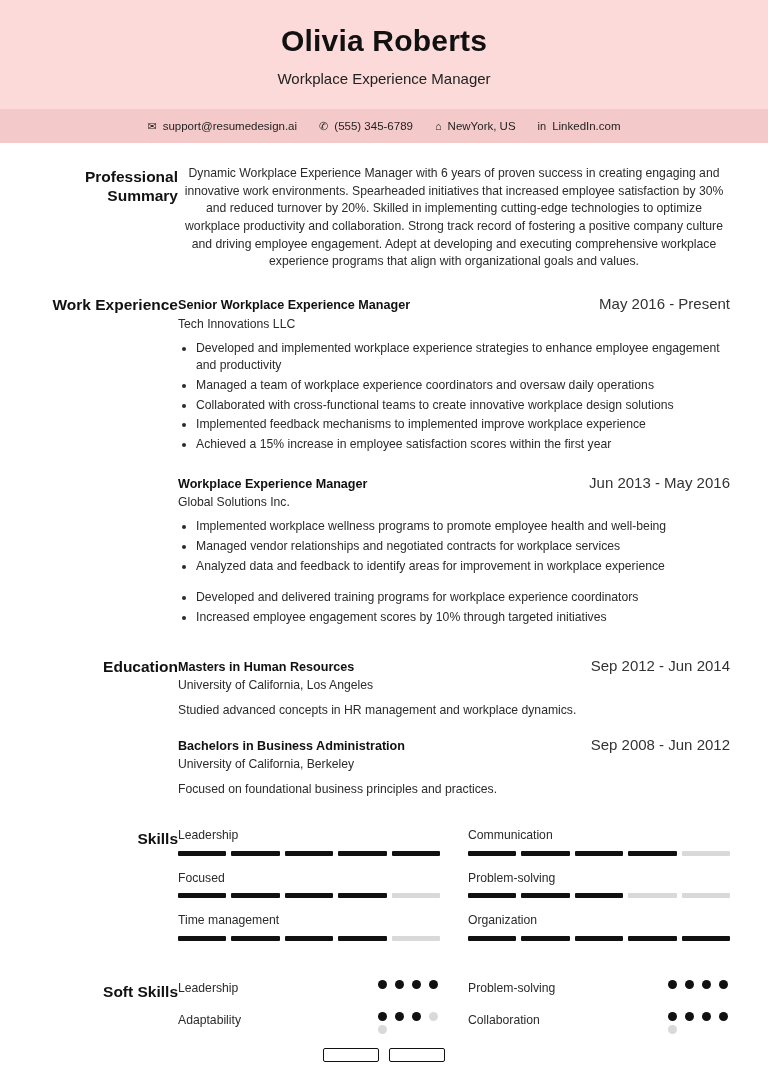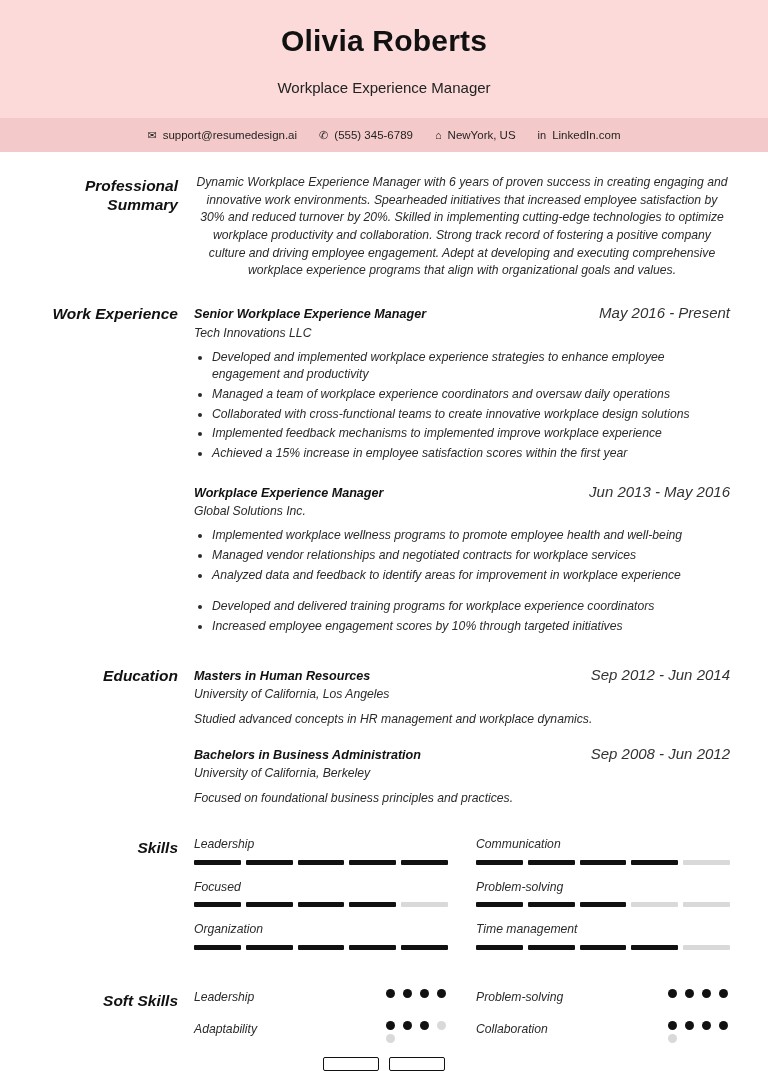--- a/index.html
+++ b/index.html
@@ -17,21 +17,21 @@
   .header {
     background: #fcdada;
     padding: 24px 0 22px;
     text-align: center;
   }
   .name {
     font-size: 30px;
     font-weight: bold;
     letter-spacing: 0.2px;
     color: #111111;
-    margin: 0 0 21px;
+    margin: 0 0 12px;
   }
   .title {
     font-size: 15px;
     color: #222222;
     margin: 0;
   }
   .contact-bar {
     background: #f3c9c9;
     height: 34px;
     display: flex;
@@ -42,23 +42,21 @@
     color: #1f1f1f;
   }
   .contact-item { display: flex; align-items: center; gap: 6px; }
   .contact-item .ic { font-size: 11px; line-height: 1; display: inline-block; }
 
   
   .content { padding: 0 38px; }
   .section {
     display: grid;
     grid-template-columns: 140px 1fr;
-    column-gap: 16px;
     padding-top: 22px;
-    font-style: italic;
   }
   .section-label {
     text-align: right;
     font-size: 15.5px;
     font-weight: bold;
     color: #111111;
     line-height: 1.25;
     padding-top: 2px;
   }
   .section-body { font-size: 12.2px; line-height: 1.45; color: #2b2b2b; }
@@ -291,37 +289,37 @@
           <div class="skill-bar">
               <span class="skill-seg on"></span>
               <span class="skill-seg on"></span>
               <span class="skill-seg on"></span>
               <span class="skill-seg"></span>
               <span class="skill-seg"></span>
             </div>
         </div>
 
         <div>
+          <div class="skill-name">Time management</div>
+          <div class="skill-bar">
+              <span class="skill-seg on"></span>
+              <span class="skill-seg on"></span>
+              <span class="skill-seg on"></span>
+              <span class="skill-seg on"></span>
+              <span class="skill-seg"></span>
+            </div>
+        </div>
+        <div>
           <div class="skill-name">Organization</div>
           <div class="skill-bar">
               <span class="skill-seg on"></span>
               <span class="skill-seg on"></span>
               <span class="skill-seg on"></span>
               <span class="skill-seg on"></span>
               <span class="skill-seg on"></span>
-            </div>
-        </div>
-        <div>
-          <div class="skill-name">Time management</div>
-          <div class="skill-bar">
-              <span class="skill-seg on"></span>
-              <span class="skill-seg on"></span>
-              <span class="skill-seg on"></span>
-              <span class="skill-seg on"></span>
-              <span class="skill-seg"></span>
             </div>
         </div>
 
       </div>
     </div>
   </div>
 
   <div class="section" style="padding-top:39px;">
     <div class="section-label">Soft Skills</div>
     <div class="section-body">

